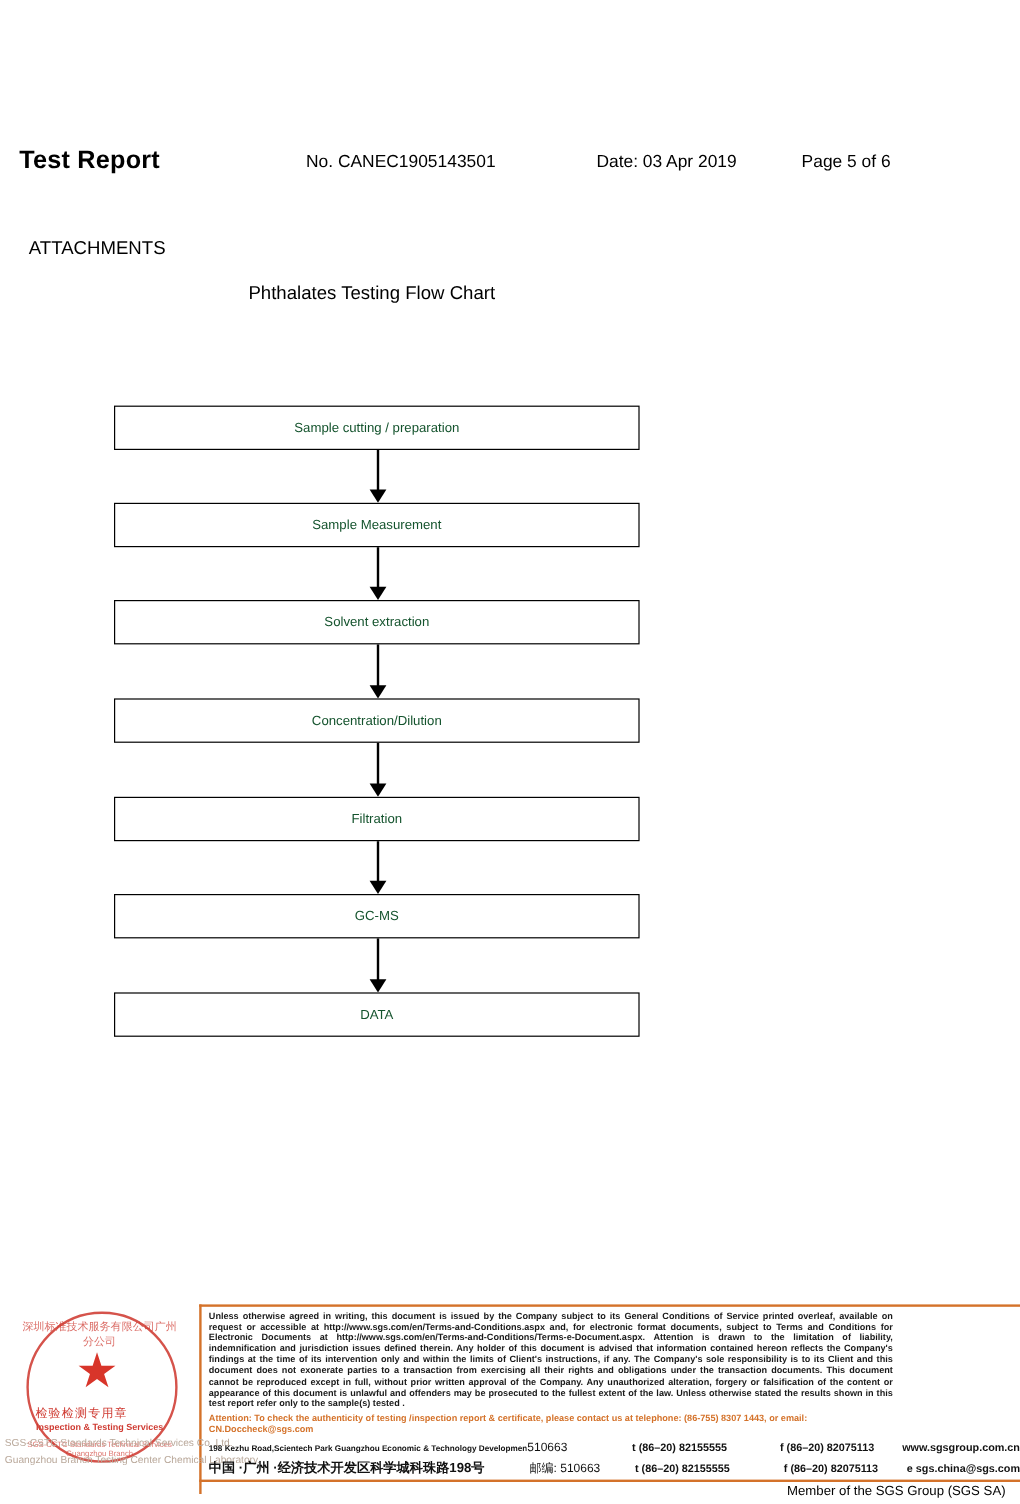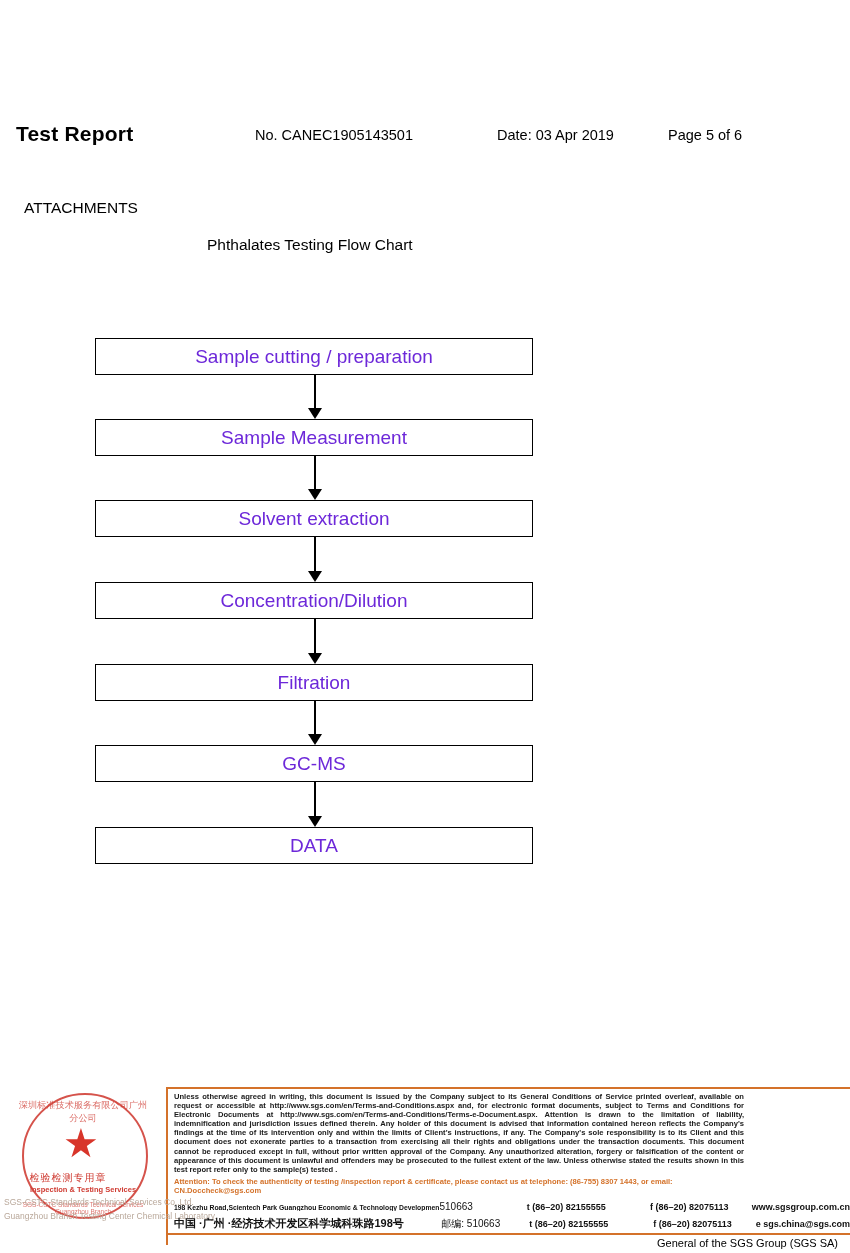--- a/index.html
+++ b/index.html
@@ -117,22 +117,22 @@
   }
   .flow-box {
     box-sizing: border-box;
     width: 438px;
     height: 37px;
     border: 1.6px solid #000000;
     background: #ffffff;
     display: flex;
     align-items: center;
     justify-content: center;
-    font-size: 19px;
-    color: #6d28d9;
+    font-size: 11px;
+    color: #14532d;
   }
   .flow-arrow {
     position: relative;
     width: 438px;
     height: 44px;
   }
   .flow-arrow .shaft {
     position: absolute;
     left: 219px;
     top: 0;
@@ -466,17 +466,17 @@
       <div class="addr-row">
         <span class="addr-cn-main">中国 ·广州 ·经济技术开发区科学城科珠路198号</span>
         <span class="addr-zip">邮编: 510663</span>
         <span class="addr-tel">t (86–20) 82155555</span>
         <span class="addr-fax">f (86–20) 82075113</span>
         <span class="addr-web">e sgs.china@sgs.com</span>
       </div>
     </div>
 
     <div id="footer-divider-bottom"></div>
-    <div id="member-line">General of the SGS Group (SGS SA)</div>
+    <div id="member-line">Member of the SGS Group (SGS SA)</div>
 
   </div>
 
 </div>
 
 </body></html>

